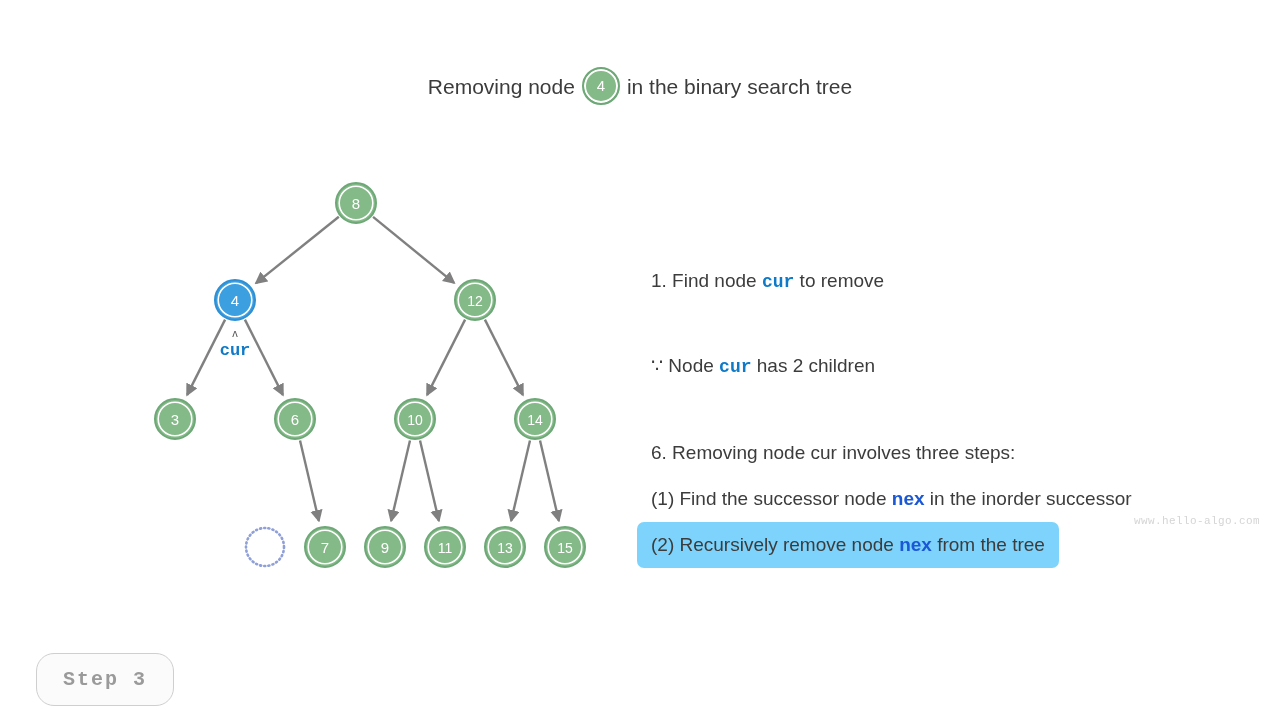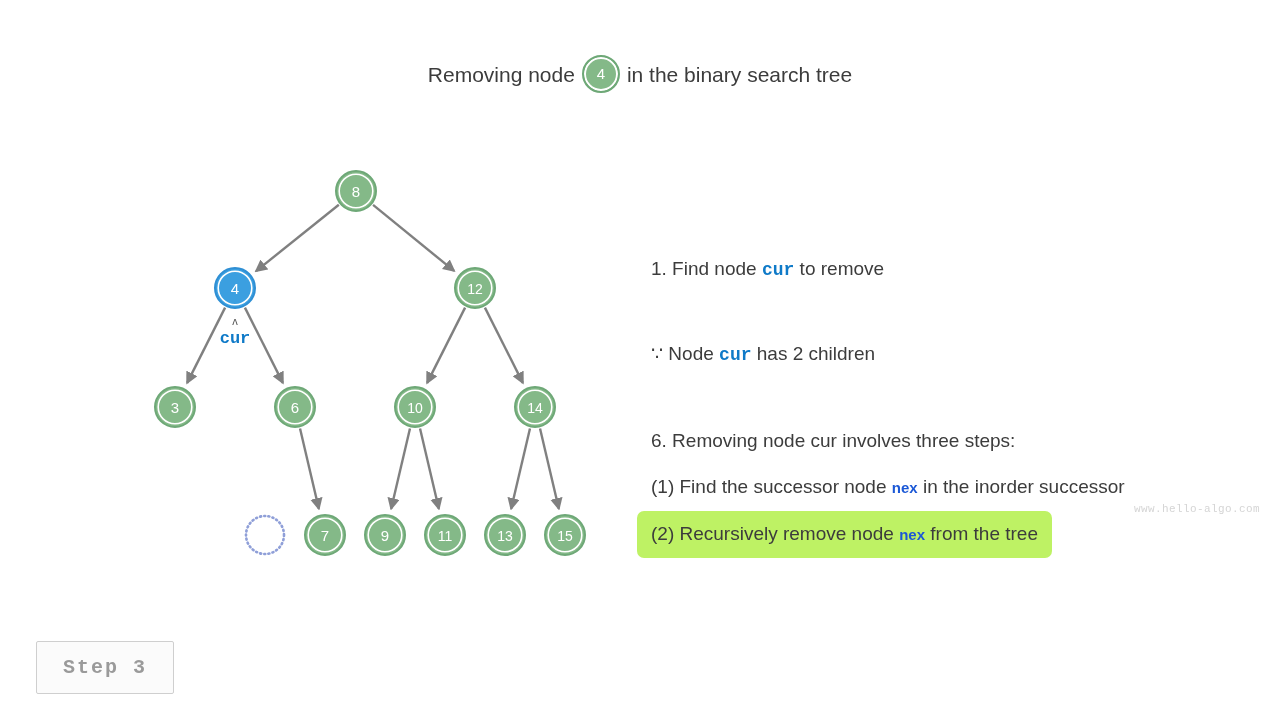--- a/index.html
+++ b/index.html
@@ -8,20 +8,21 @@
     margin: 0; padding: 0;
     width: 1280px; height: 720px;
     background: #ffffff;
     font-family: "Liberation Sans", sans-serif;
     overflow: hidden;
   }
   #stage {
     position: relative;
     width: 1280px; height: 529px;
     background: #ffffff;
+    margin-top: 12px;
   }
 
   
   #title {
     position: absolute;
     left: 0; top: 56px;
     width: 1280px;
     text-align: center;
     font-size: 21px;
     color: #3c3c3c;
@@ -105,31 +106,31 @@
   .kw {
     font-family: "Liberation Mono", monospace;
     font-weight: bold;
     color: #0f7ac8;
     font-size: 18px;
   }
   .kw-nex {
     font-family: "Liberation Sans", sans-serif;
     font-weight: bold;
     color: #1b58d6;
-    font-size: 15px;
-  }
-  .hl { background: #bef264; }
+    font-size: 19px;
+  }
+  .hl { background: #7dd3fc; }
 
   
   #step-badge {
     position: absolute;
     left: 36px; top: 641px;
     padding: 14px 26px;
     border: 1px solid #cfcfcf;
-    border-radius: 2px;
+    border-radius: 18px;
     background: #fbfbfb;
     font-family: "Liberation Mono", monospace;
     font-weight: bold;
     font-size: 20px;
     letter-spacing: 2px;
     color: #9a9a9a;
   }
 
   
   #watermark {

